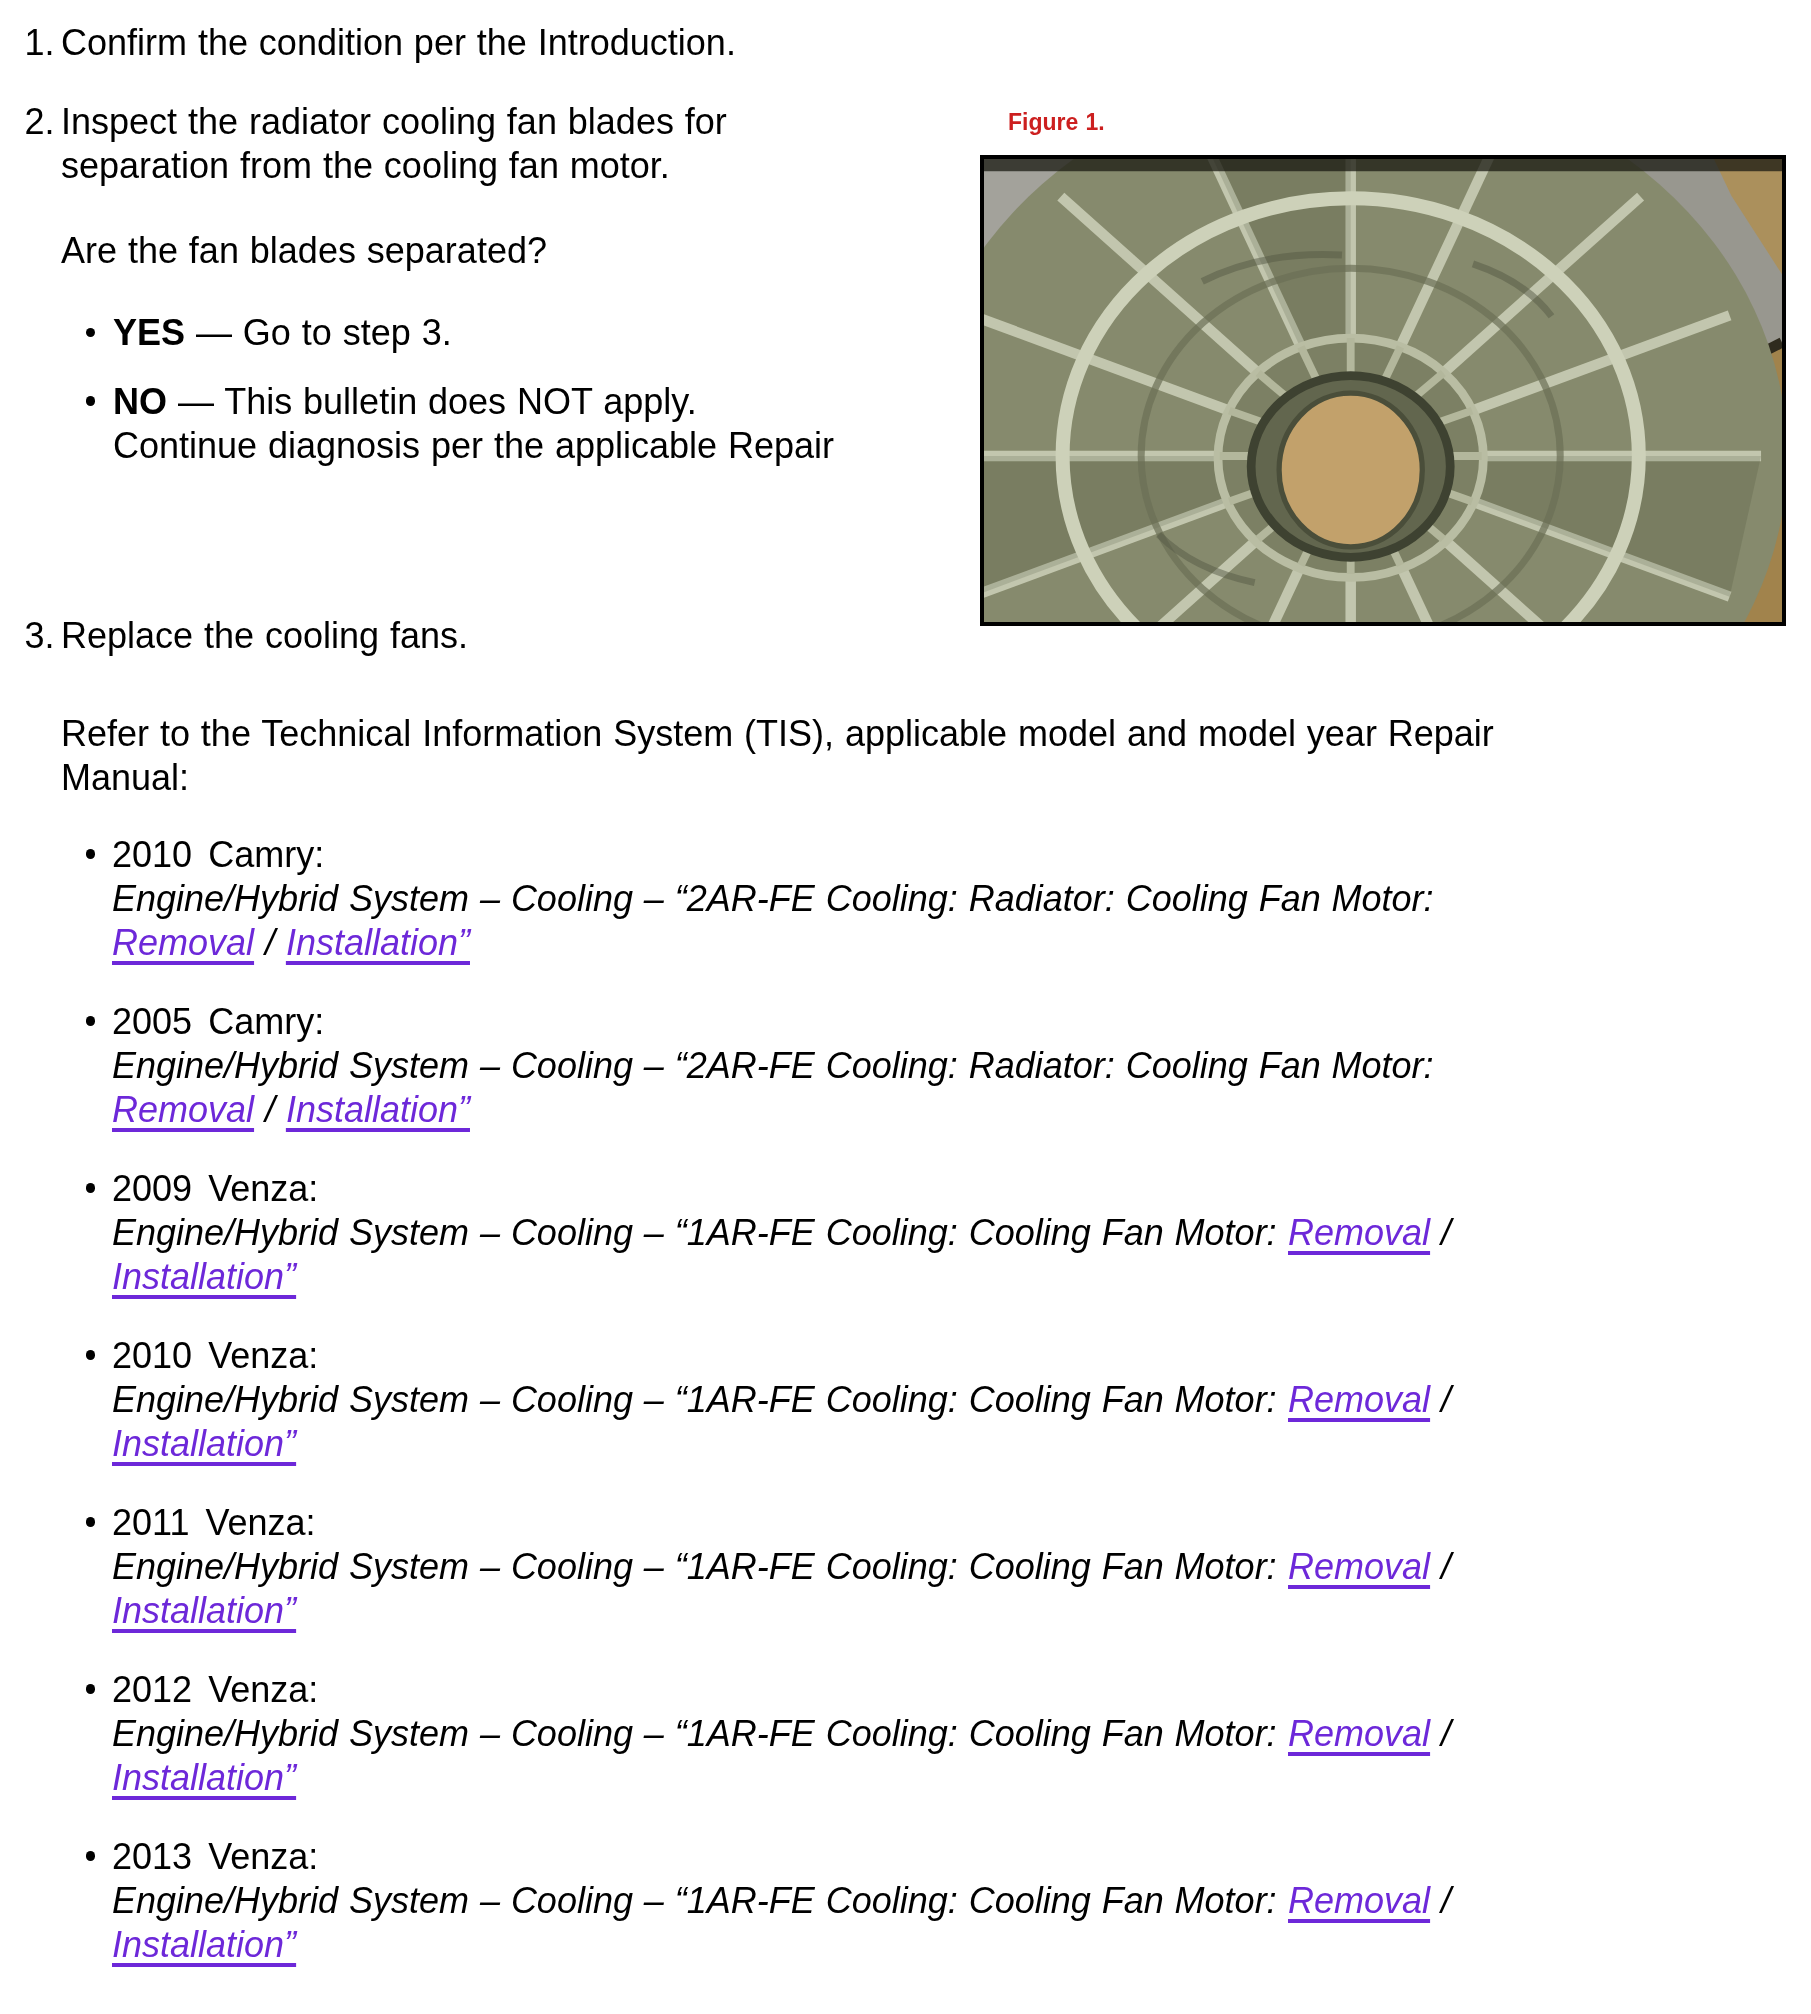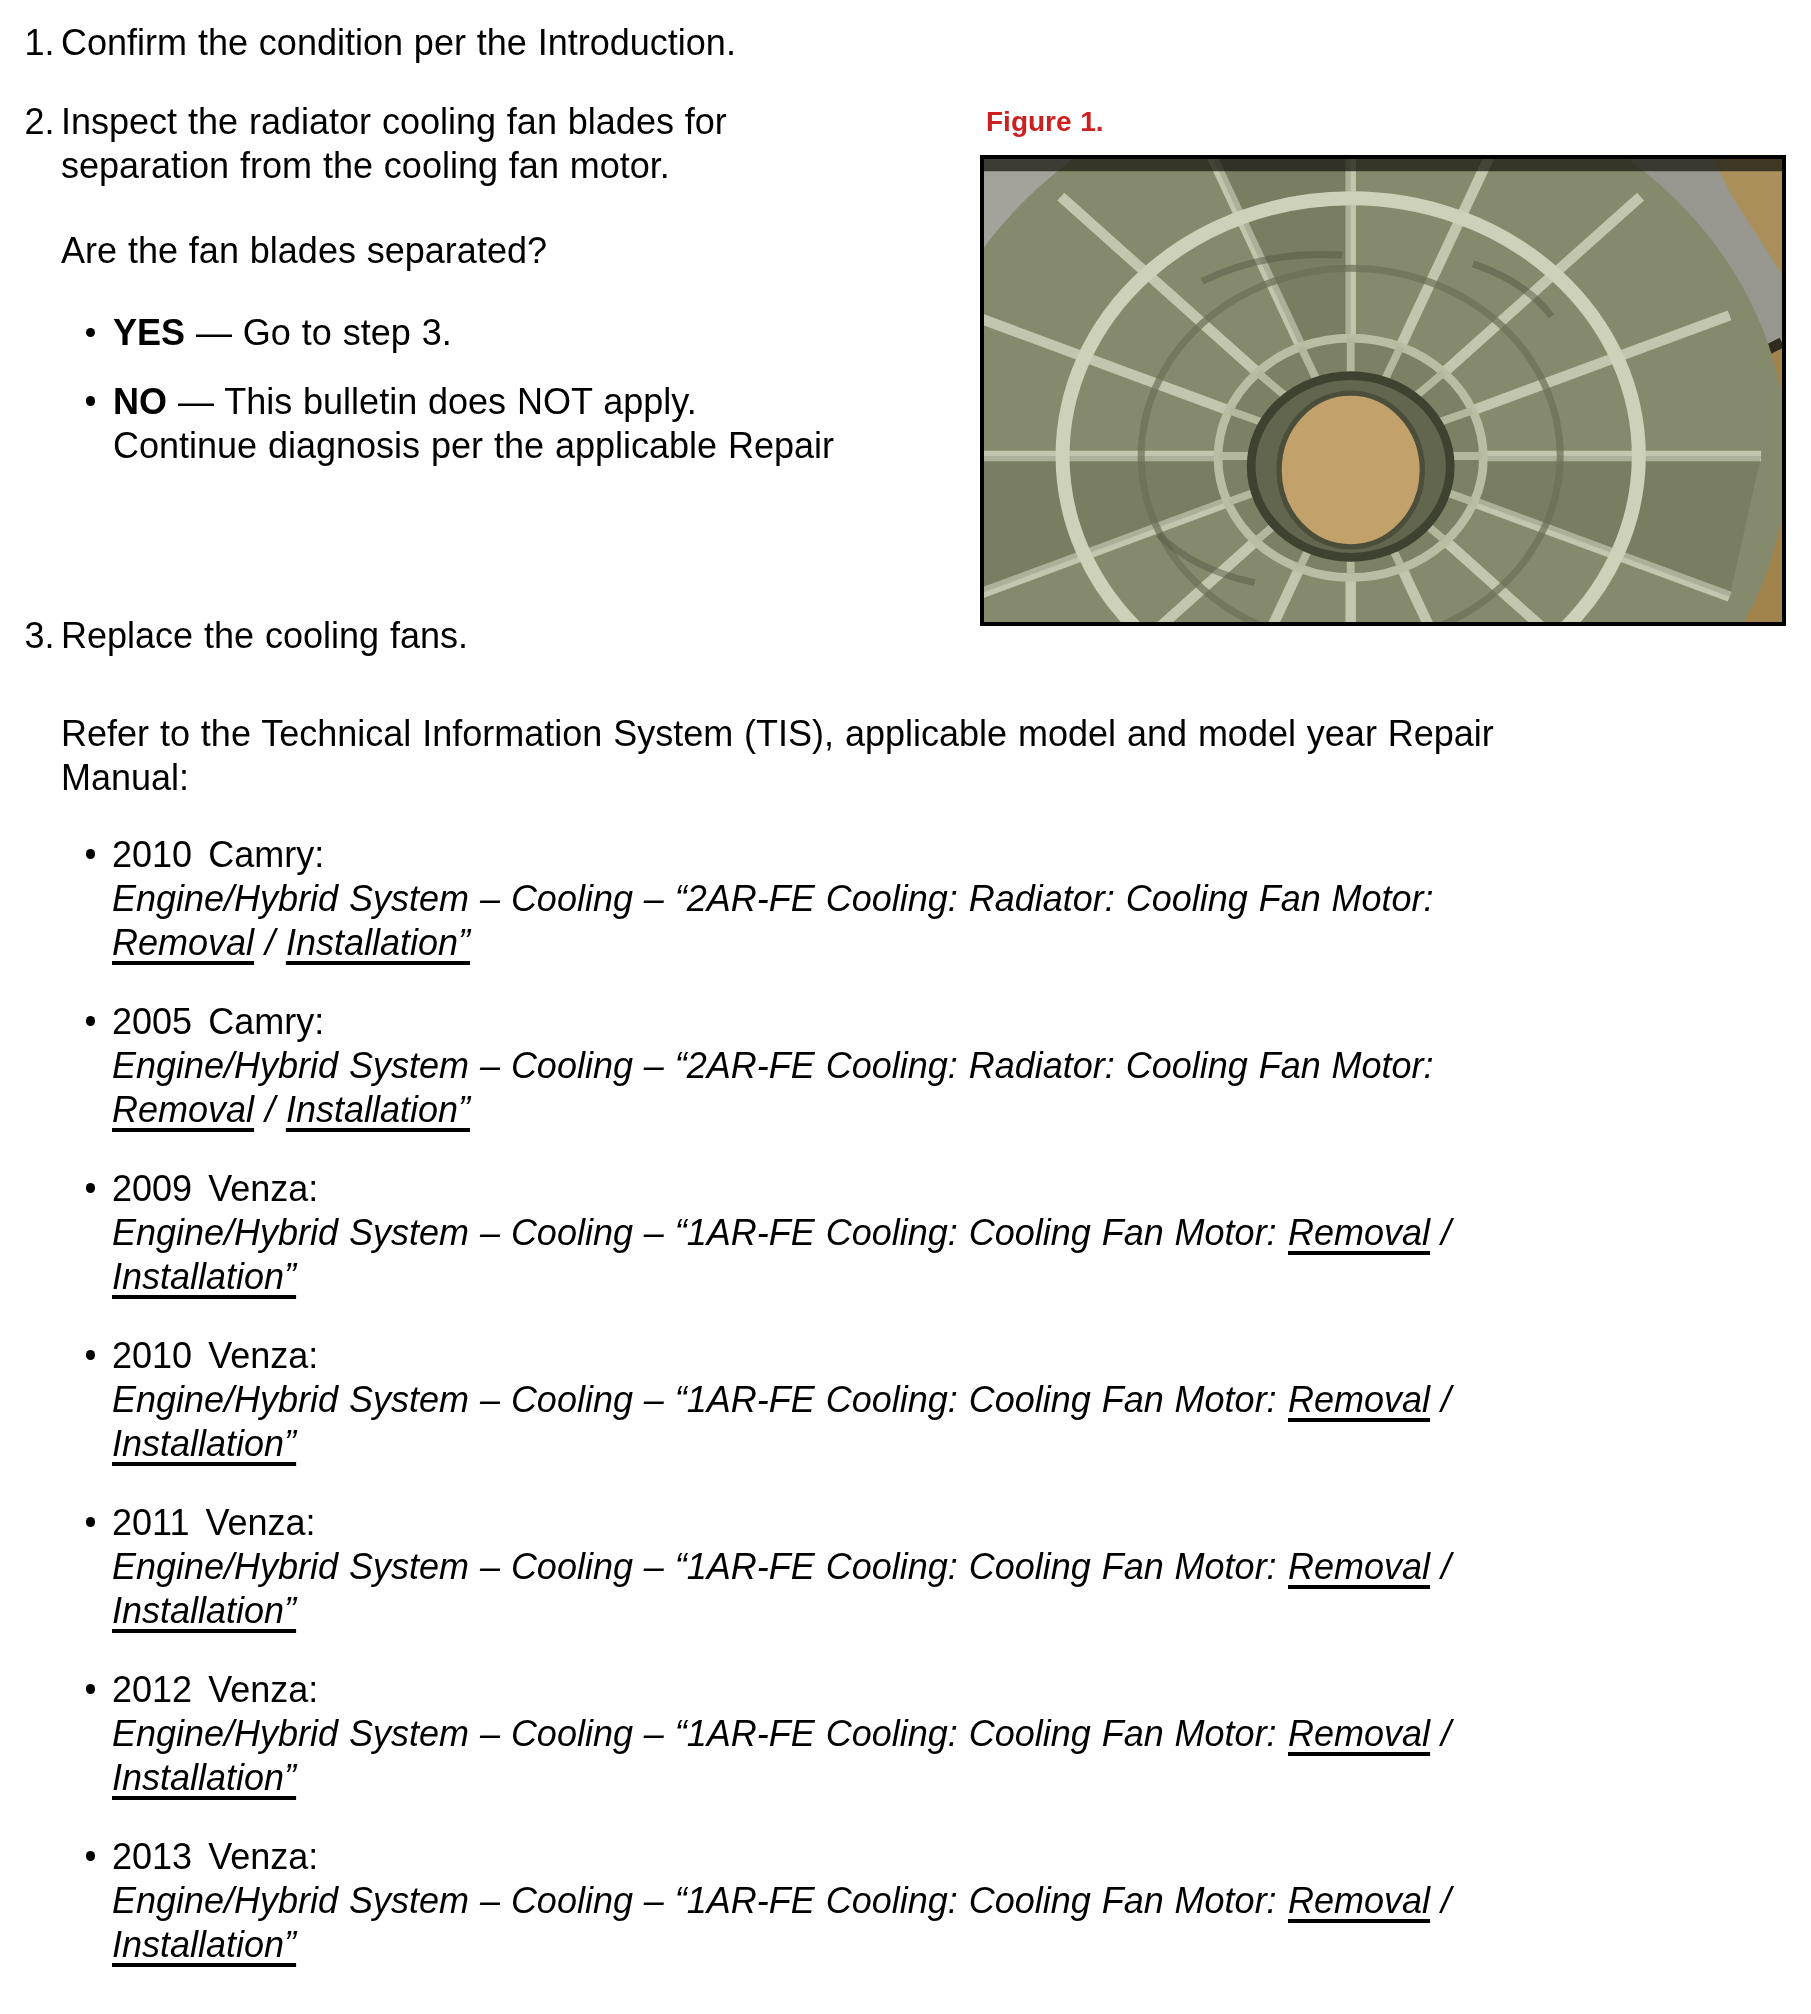--- a/index.html
+++ b/index.html
@@ -25,24 +25,24 @@
   .s2{margin-top:35px;}
   .s3{margin-top:146px;}
   .refer{margin-top:54px;}
   .bullet{position:relative;padding-left:52px;}
   .byes{margin-top:38px;}
   .bno{margin-top:24.5px;}
   .dot{position:absolute;left:24.5px;top:16.6px;width:9.6px;height:9.6px;border-radius:50%;background:#000;}
   .mlist{list-style:none;margin:33px 0 0 0;padding:0;}
   .mli{position:relative;padding-left:51px;margin:0 0 35px 0;}
   .btitle{word-spacing:6.1px;white-space:nowrap;}
-  .lnk{color:#000000;text-decoration:underline;text-decoration-thickness:3.5px;text-underline-offset:6.1px;cursor:pointer;}
+  .lnk{color:#6d28d9;text-decoration:underline;text-decoration-thickness:3.5px;text-underline-offset:6.1px;cursor:pointer;}
   .gap{margin-left:11.4px;}
   .figure{position:absolute;left:980px;top:103px;margin:0;padding:0;}
-  .figlabel{margin:0 0 0 6px;color:#cc1f1f;font-weight:bold;font-size:28px;line-height:38px;white-space:nowrap;}
+  .figlabel{margin:0 0 0 28px;color:#cc1f1f;font-weight:bold;font-size:23px;line-height:38px;white-space:nowrap;}
   .photo{margin-top:14px;width:798px;height:463px;border:4.4px solid #000;background:#98978f;}
   .photo svg{display:block;width:100%;height:100%;}
 </style>
 </head>
 <body>
 
 <div class="doc">
 
   <section class="step s1">
     <span class="num">1.</span>

